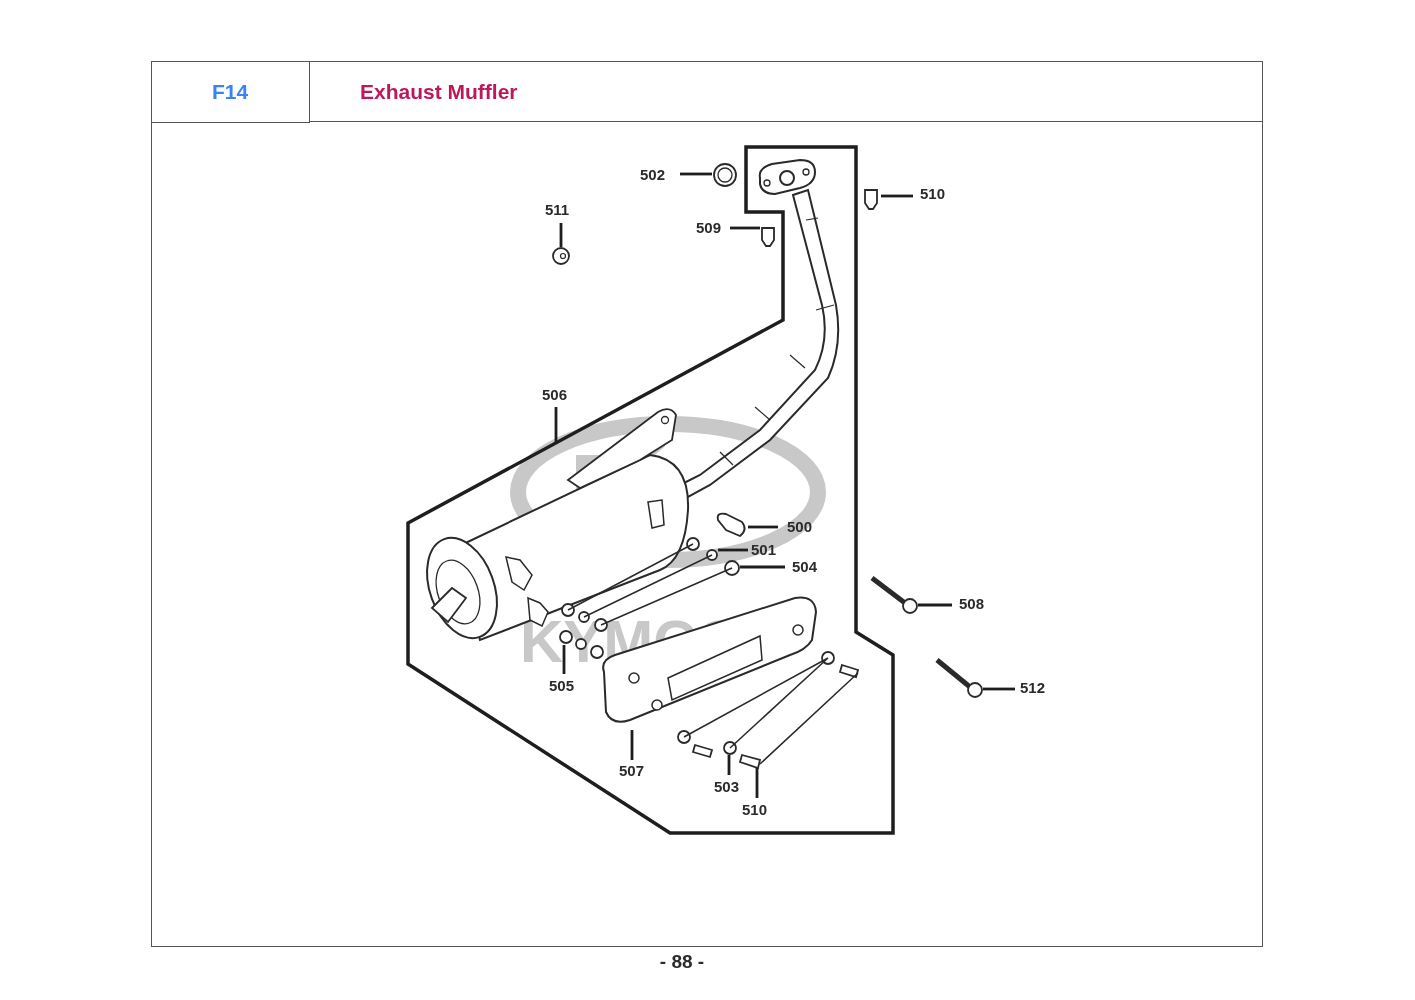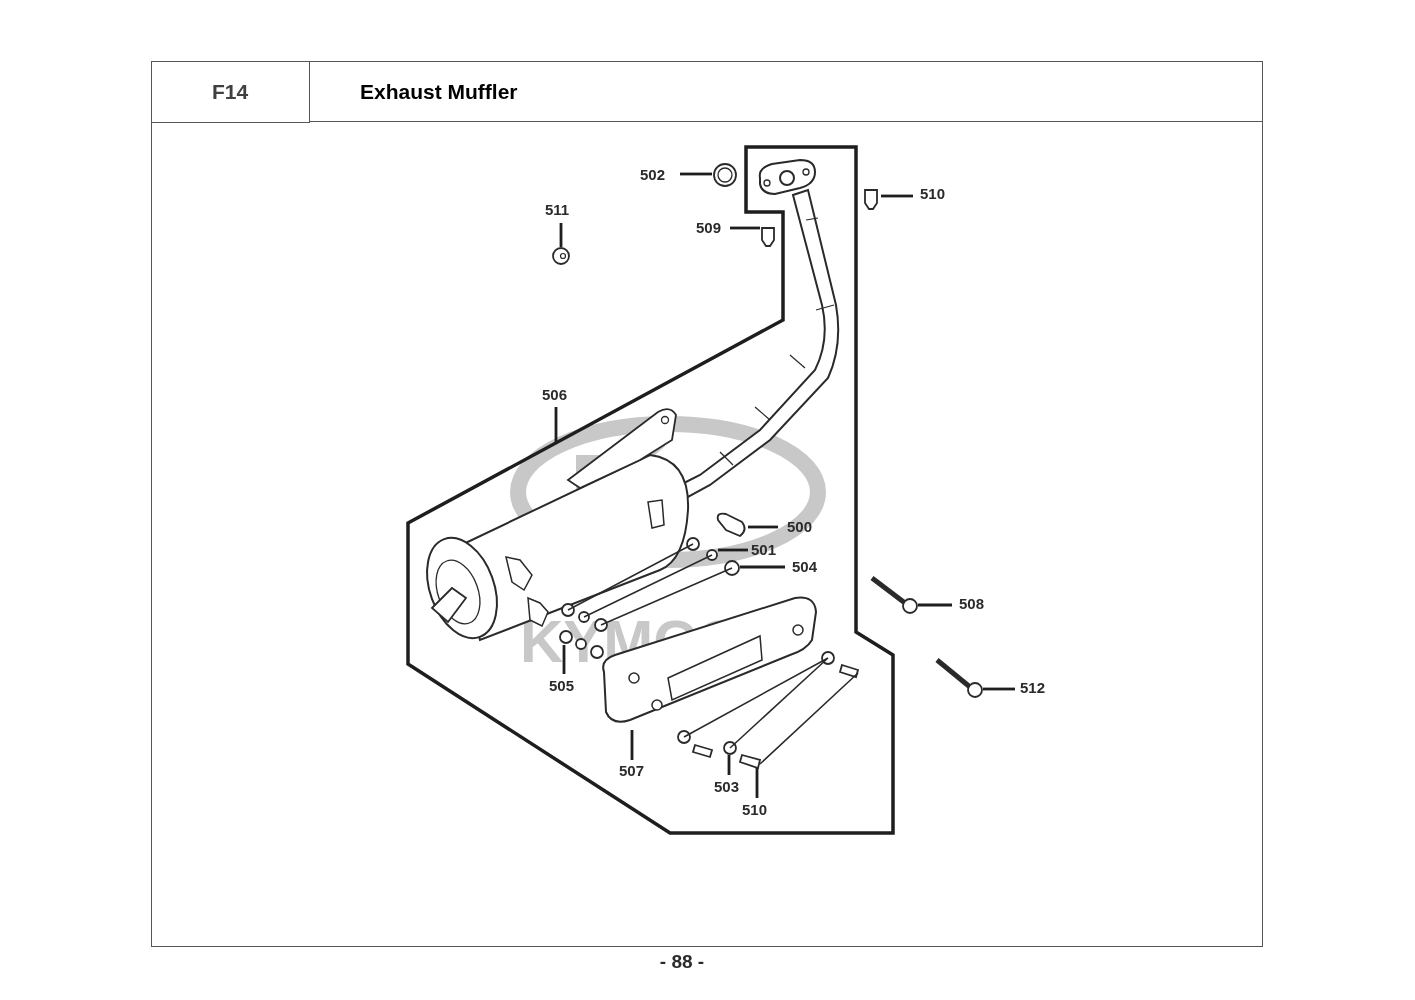--- a/index.html
+++ b/index.html
@@ -3,23 +3,23 @@
   <meta charset="utf-8">
   <style>
     html, body { margin: 0; padding: 0; background: #ffffff; }
     body { width: 1415px; height: 1000px; position: relative; overflow: hidden;
            font-family: "Liberation Sans", sans-serif; color: #222; }
     .frame { position: absolute; left: 151px; top: 61px; width: 1112px; height: 886px;
              border: 1.5px solid #555; box-sizing: border-box; }
     .header-code { position: absolute; left: 151px; top: 61px; width: 159px; height: 62px;
                    border-right: 1.5px solid #555; border-bottom: 1.5px solid #555; box-sizing: border-box;
                    display: flex; align-items: center; justify-content: center;
-                   font-weight: bold; font-size: 21px; color: #404040; }
+                   font-weight: bold; font-size: 21px; color: #3b82f6; }
     .header-title { position: absolute; left: 360px; top: 61px; height: 62px;
-                    display: flex; align-items: center; font-weight: bold; font-size: 21px; color: #000000; }
+                    display: flex; align-items: center; font-weight: bold; font-size: 21px; color: #be185d; }
     .header-line { position: absolute; left: 310px; top: 121px; width: 953px; height: 0;
                    border-top: 1.5px solid #555; }
     .page-number { position: absolute; left: 0; width: 1364px; top: 951px; text-align: center;
                    font-weight: bold; font-size: 19px; color: #2b2b2b; }
     svg.diagram { position: absolute; left: 0; top: 0; }
     .callout { font-family: "Liberation Sans", sans-serif; font-weight: bold; font-size: 15px; fill: #2b2b2b; }
   </style>
 </head>
 <body>
 

